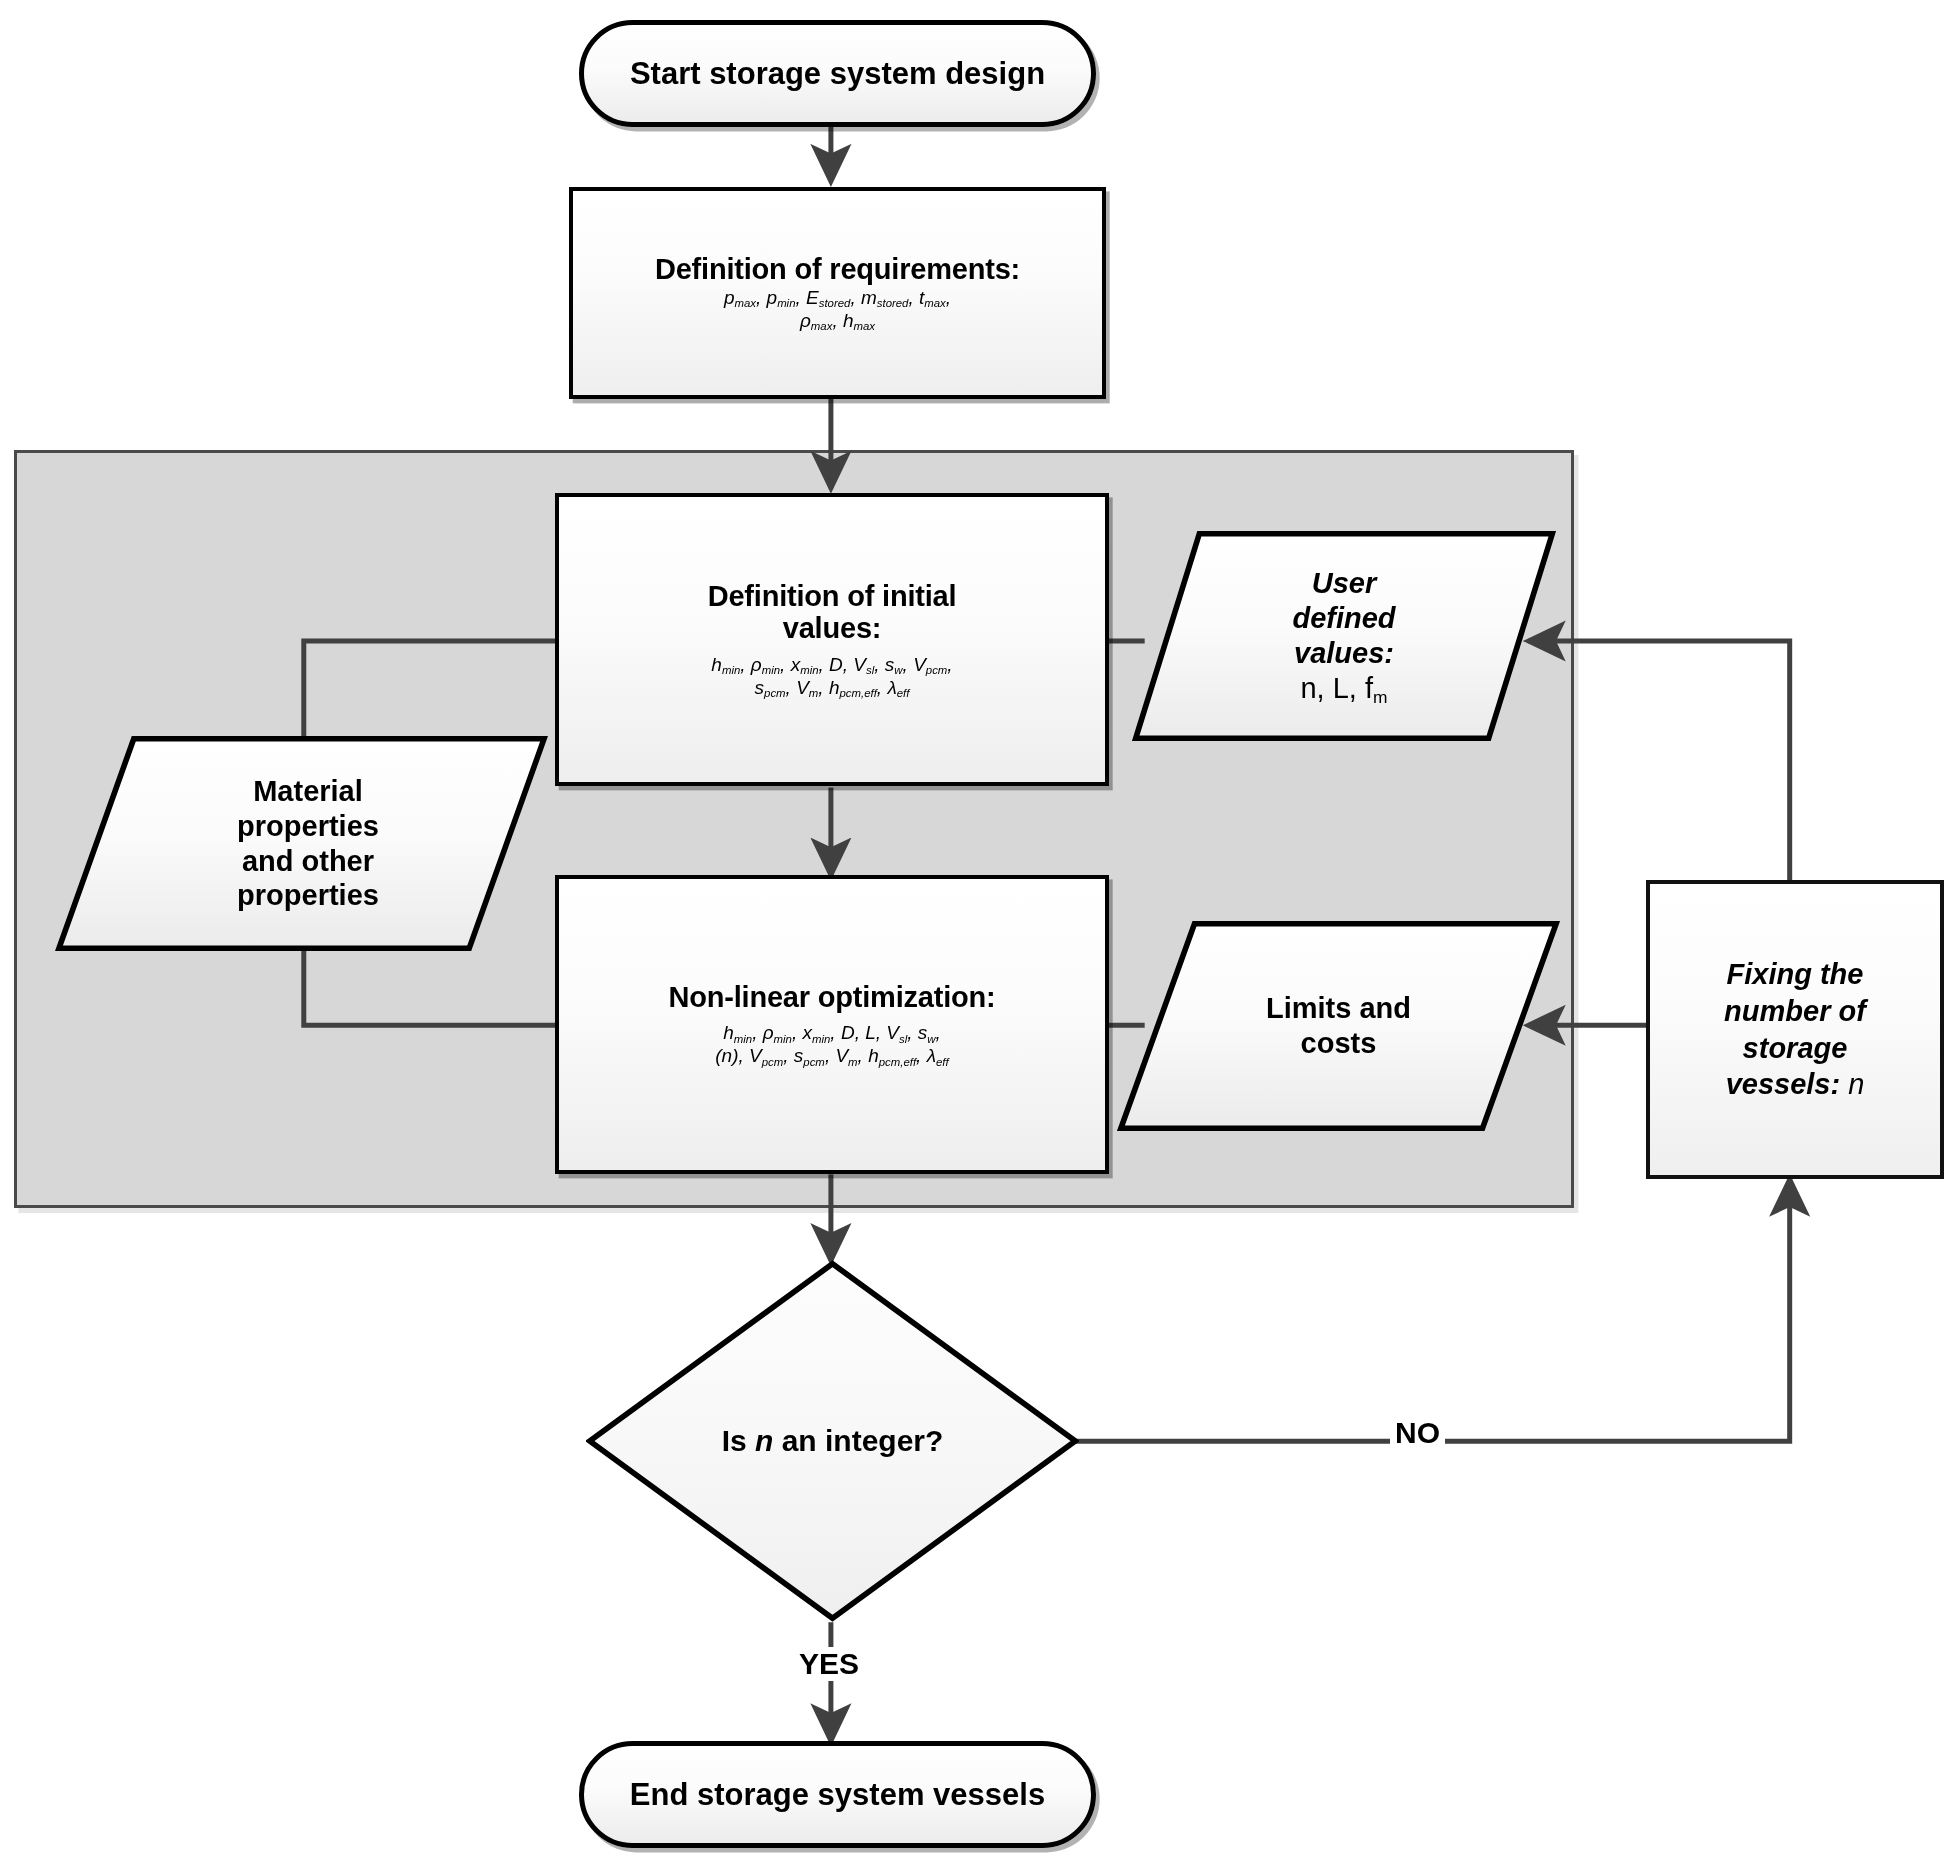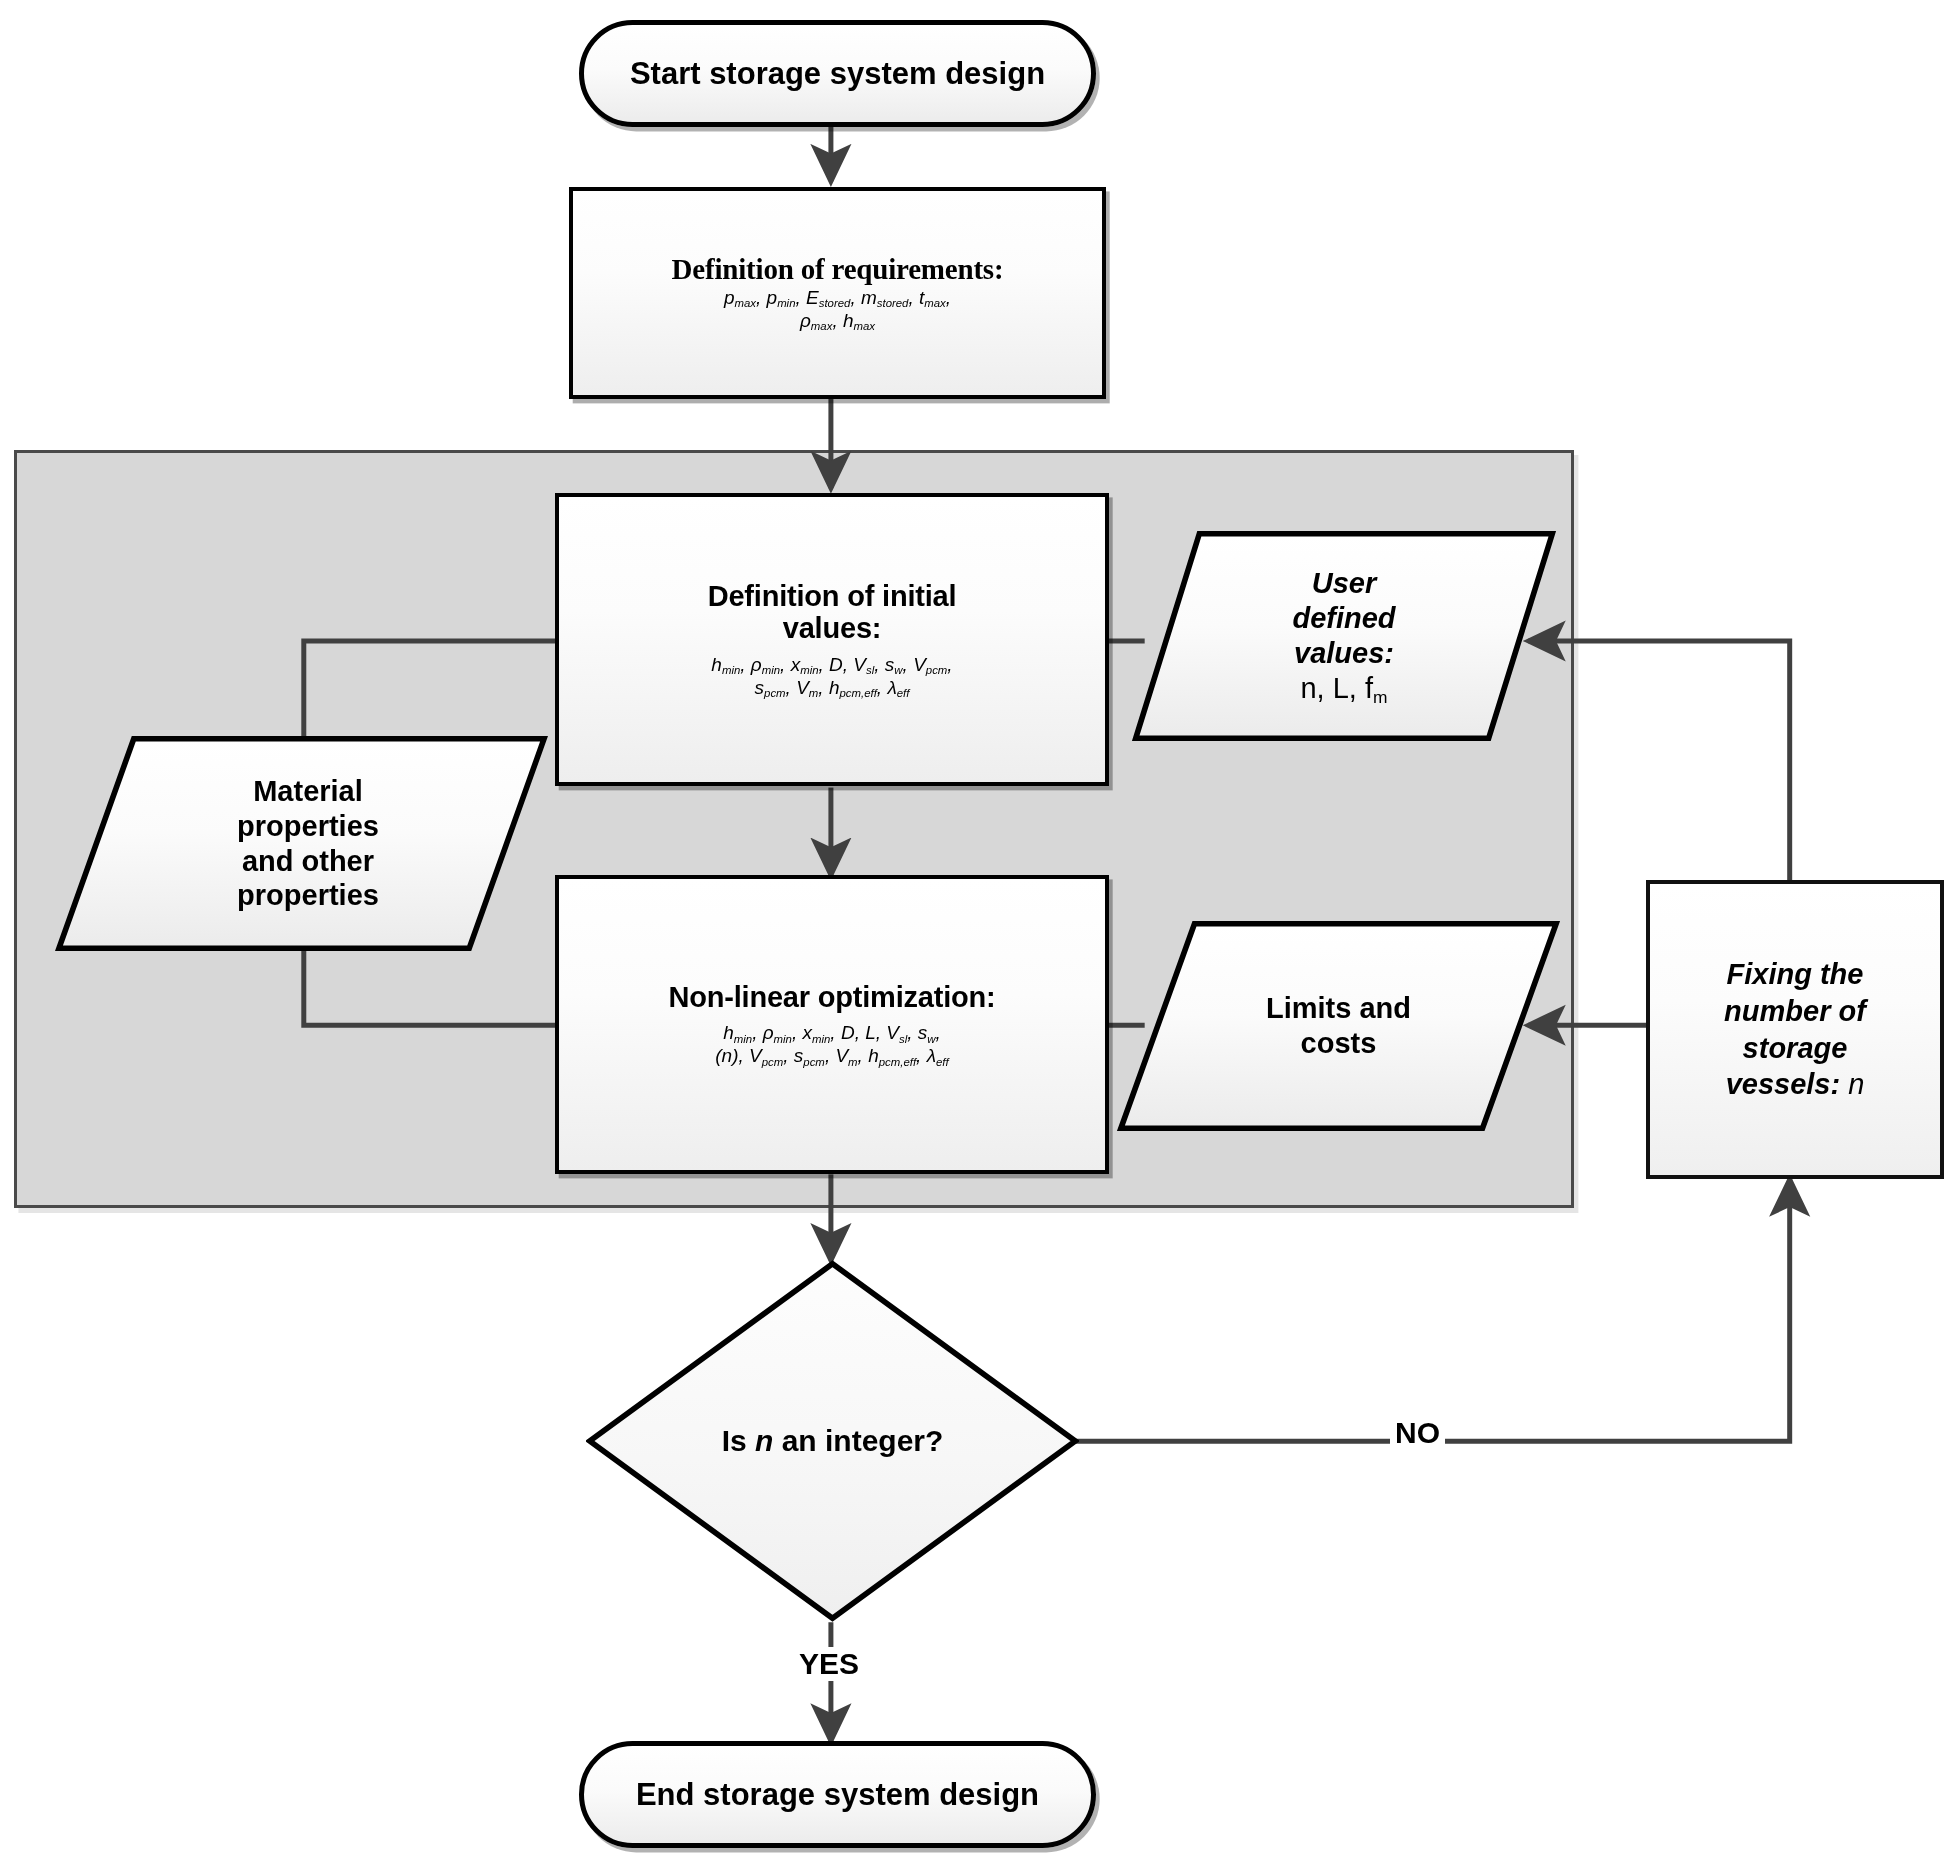--- a/index.html
+++ b/index.html
@@ -82,21 +82,21 @@
 
       <path d="M1722,2310 L2869,2310 L2869,1890" marker-end="url(#ah)"></path>
     </g>
   </svg>
 
   <div class="node terminal" style="left:579px;top:20px;width:517px;height:107px;">
     <div class="nodeinner term-label">Start storage system design</div>
   </div>
 
   <div class="node process" style="left:569px;top:187px;width:537px;height:212px;flex-direction:column;justify-content:center;">
-    <div class="nodeinner ptitle" style="margin-bottom:1px;font-family:Liberation Serif, serif;">Definition of requirements:</div>
+    <div class="nodeinner ptitle" style="margin-bottom:1px;">Definition of requirements:</div>
     <div class="nodeinner pvars">
       <span class="it">p<sub>max</sub>, p<sub>min</sub>, E<sub>stored</sub>, m<sub>stored</sub>, t<sub>max</sub>,</span>
     </div>
     <div class="nodeinner pvars">
       <span class="it">ρ<sub>max</sub>, h<sub>max</sub></span>
     </div>
   </div>
 
   <div class="node process" style="left:555px;top:493px;width:554px;height:293px;flex-direction:column;justify-content:center;">
     <div class="nodeinner ptitle">Definition of initial</div>
@@ -205,17 +205,17 @@
       <div class="dlabel">
         <span>Is </span><span class="it">n</span><span> an integer?</span>
       </div>
     </div>
   </div>
 
   <div class="edge-label" style="left:1390px;top:1416px;">NO</div>
   <div class="edge-label" style="left:794px;top:1647px;">YES</div>
 
   <div class="node terminal" style="left:579px;top:1741px;width:517px;height:107px;">
-    <div class="nodeinner term-label">End storage system design</div>
+    <div class="nodeinner term-label">End storage system vessels</div>
   </div>
 
 </div>
 
 
 </body></html>

